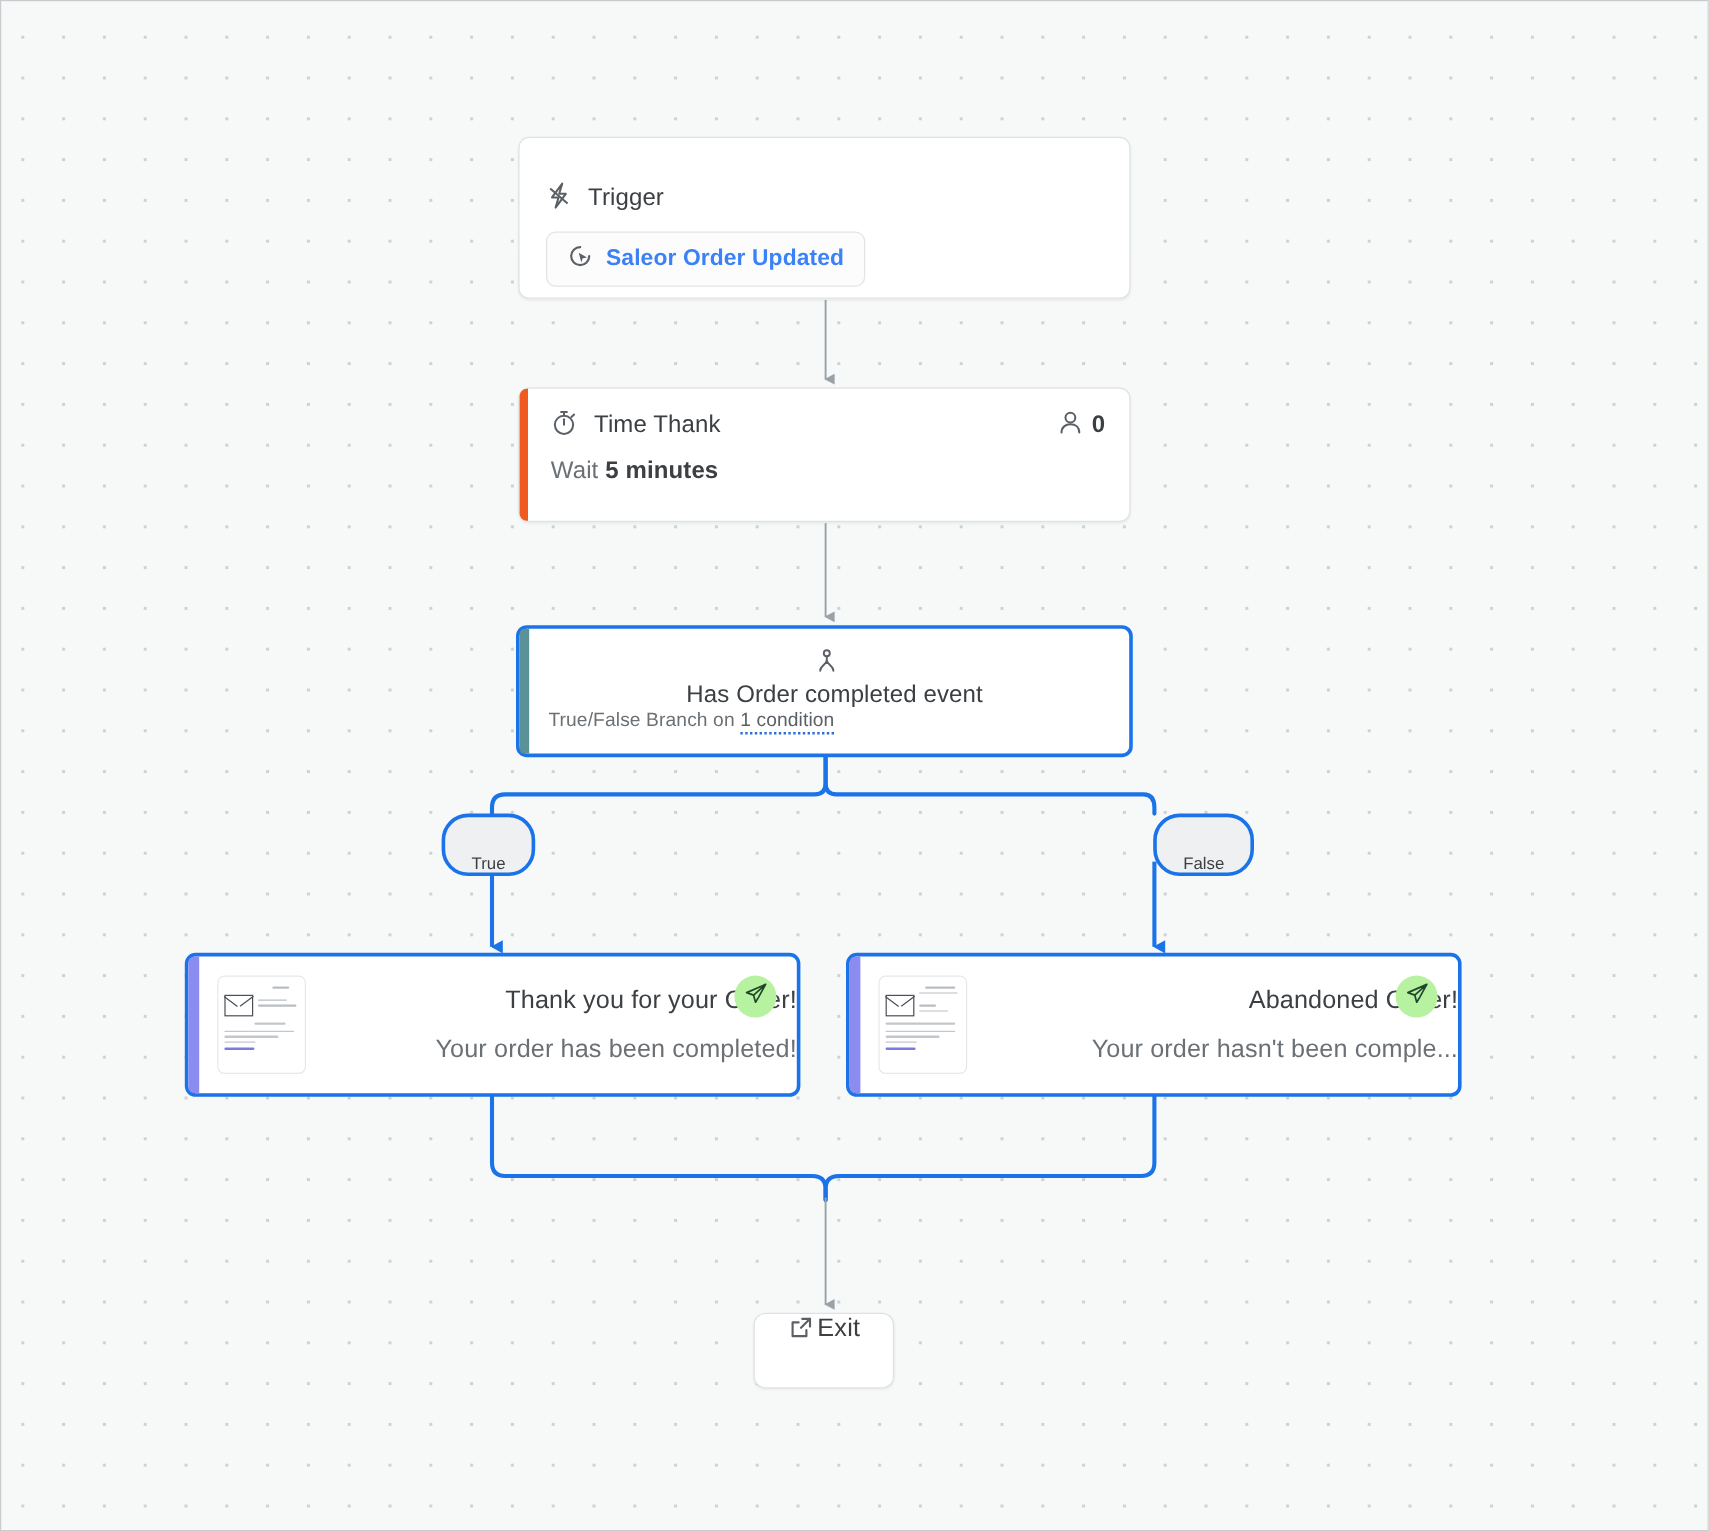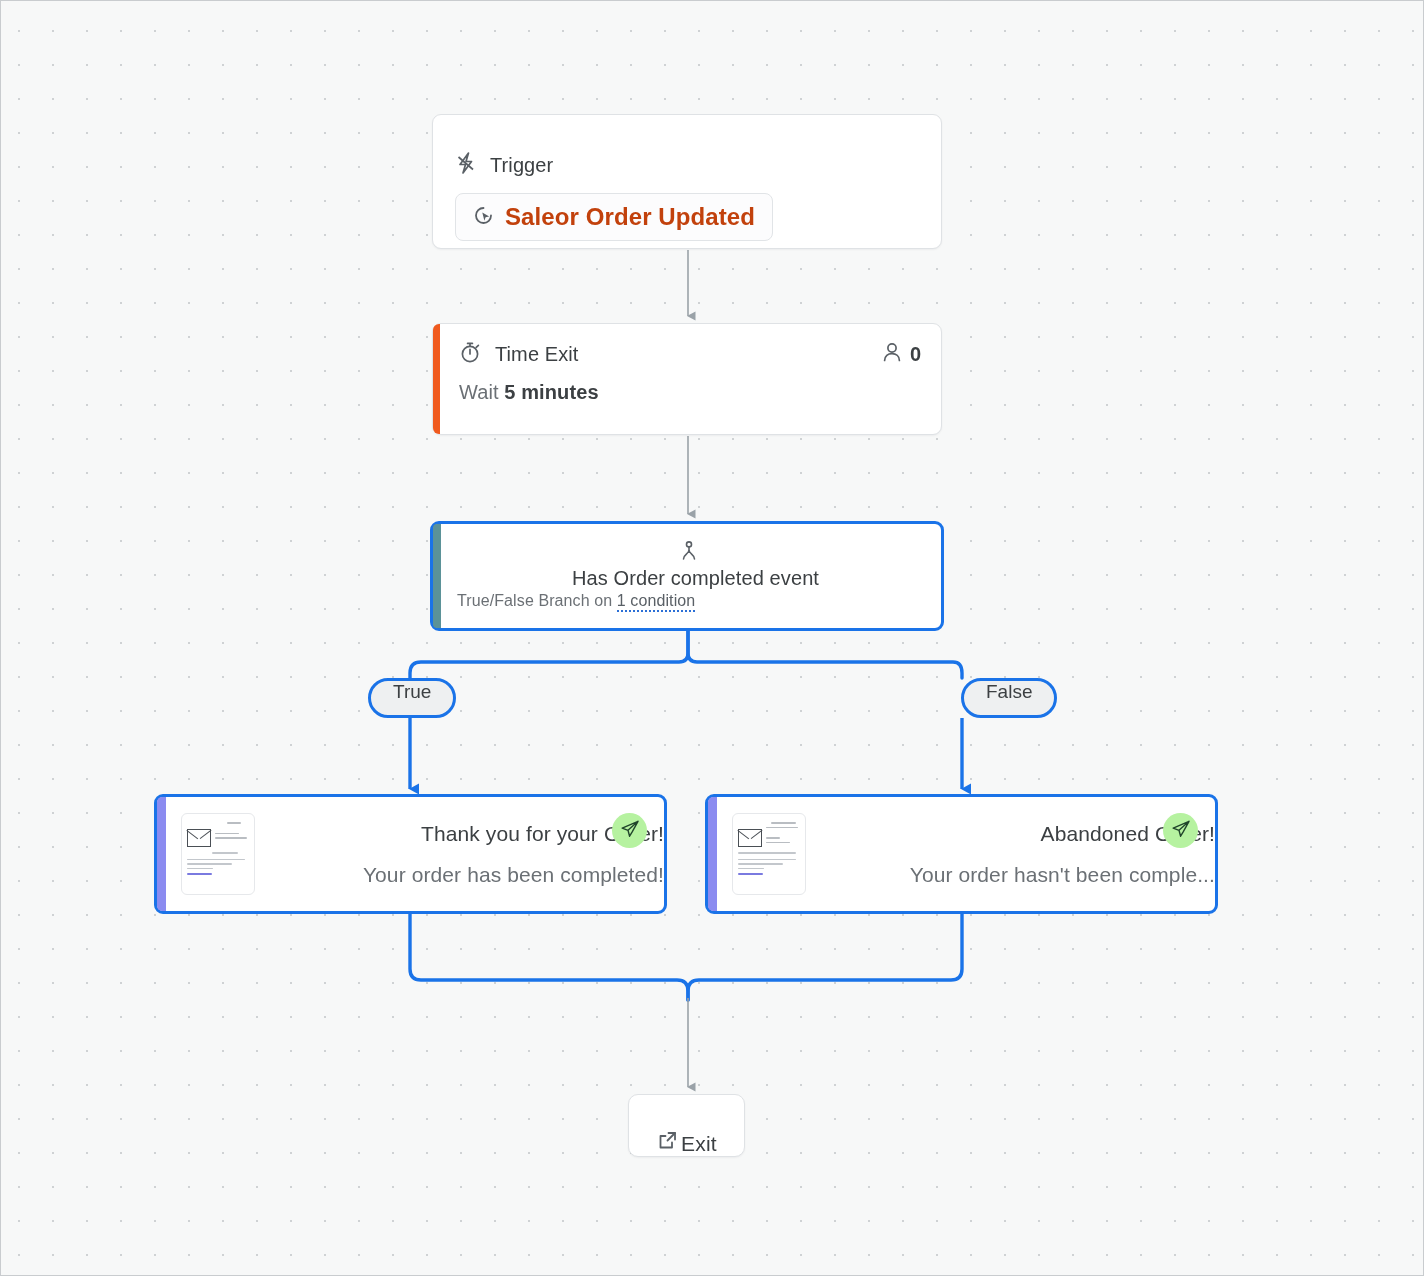--- a/index.html
+++ b/index.html
@@ -57,21 +57,21 @@
   }
   .trigger-chip {
     display: inline-flex; align-items: center; gap: 11px;
     margin-top: 14px;
     padding: 9px 17px;
     border: 1px solid #e1e4e7;
     border-radius: 8px;
     background: #fcfcfd;
   }
   .trigger-chip-label {
-    font-size: 24px; font-weight: 700; color: #c2410c; letter-spacing: .1px;
+    font-size: 19px; font-weight: 700; color: #3b82f6; letter-spacing: .1px;
   }
 
   
   #delay-node {
     left: 431px; top: 322px;
     width: 510px; height: 112px;
     padding: 17px 20px 17px 26px;
   }
   #delay-node .accent { background: #f05a1e; }
   .delay-row1 {
@@ -176,36 +176,36 @@
     width: 35px; height: 35px;
     border-radius: 50%;
     background: #b6f2a0;
     display: flex; align-items: center; justify-content: center;
   }
 
   
   #exit-node {
     left: 627px; top: 1093px;
     width: 117px; height: 63px;
-    display: flex; align-items: flex-end; justify-content: center;
+    display: flex; align-items: flex-start; justify-content: center;
     gap: 2px;
     border-radius: 10px;
   }
   .exit-label { font-size: 21px; color: #3c4043; letter-spacing: .2px; }
 
   
   .pill {
     position: absolute;
-    height: 40px;
+    height: 52px;
     padding: 0 22px;
     border: 3px solid #1a73e8;
     border-radius: 22px;
     background: #eef0f1;
-    display: flex; align-items: flex-start; justify-content: center;
-    font-size: 19px; color: #3c4043;
+    display: flex; align-items: flex-end; justify-content: center;
+    font-size: 14px; color: #3c4043;
     z-index: 4;
   }
   #pill-true  { left: 367px; top: 677px; }
   #pill-false { left: 960px; top: 677px; }
 
   
   #edges { position: absolute; inset: 0; width: 1424px; height: 1276px; pointer-events: none; }
 </style>
 </head>
 <body>
@@ -265,21 +265,21 @@
     <div class="delay-row1">
       <span>
         <svg width="23" height="24" viewBox="0 0 23 24">
           <circle cx="11" cy="14" r="7.6" fill="none" stroke="#5a6066" stroke-width="1.7"></circle>
           <line x1="11" y1="14" x2="11" y2="9.4" stroke="#5a6066" stroke-width="1.7" stroke-linecap="round"></line>
           <line x1="8.6" y1="3.4" x2="13.4" y2="3.4" stroke="#5a6066" stroke-width="1.7" stroke-linecap="round"></line>
           <line x1="11" y1="3.4" x2="11" y2="6.4" stroke="#5a6066" stroke-width="1.7"></line>
           <line x1="17.2" y1="7.4" x2="19.4" y2="5.4" stroke="#5a6066" stroke-width="1.7" stroke-linecap="round"></line>
         </svg>
       </span>
-      <span class="delay-title">Time Exit</span>
+      <span class="delay-title">Time Thank</span>
       <span class="delay-count">
         <span>
           <svg width="20" height="22" viewBox="0 0 20 22">
             <circle cx="10" cy="7" r="4.1" fill="none" stroke="#5a6066" stroke-width="1.7"></circle>
             <path d="M2.6 19.5 C2.6 14.8 6 12.6 10 12.6 C14 12.6 17.4 14.8 17.4 19.5" fill="none" stroke="#5a6066" stroke-width="1.7" stroke-linecap="round"></path>
           </svg>
         </span>
         <span class="delay-count-num">0</span>
       </span>
     </div>

